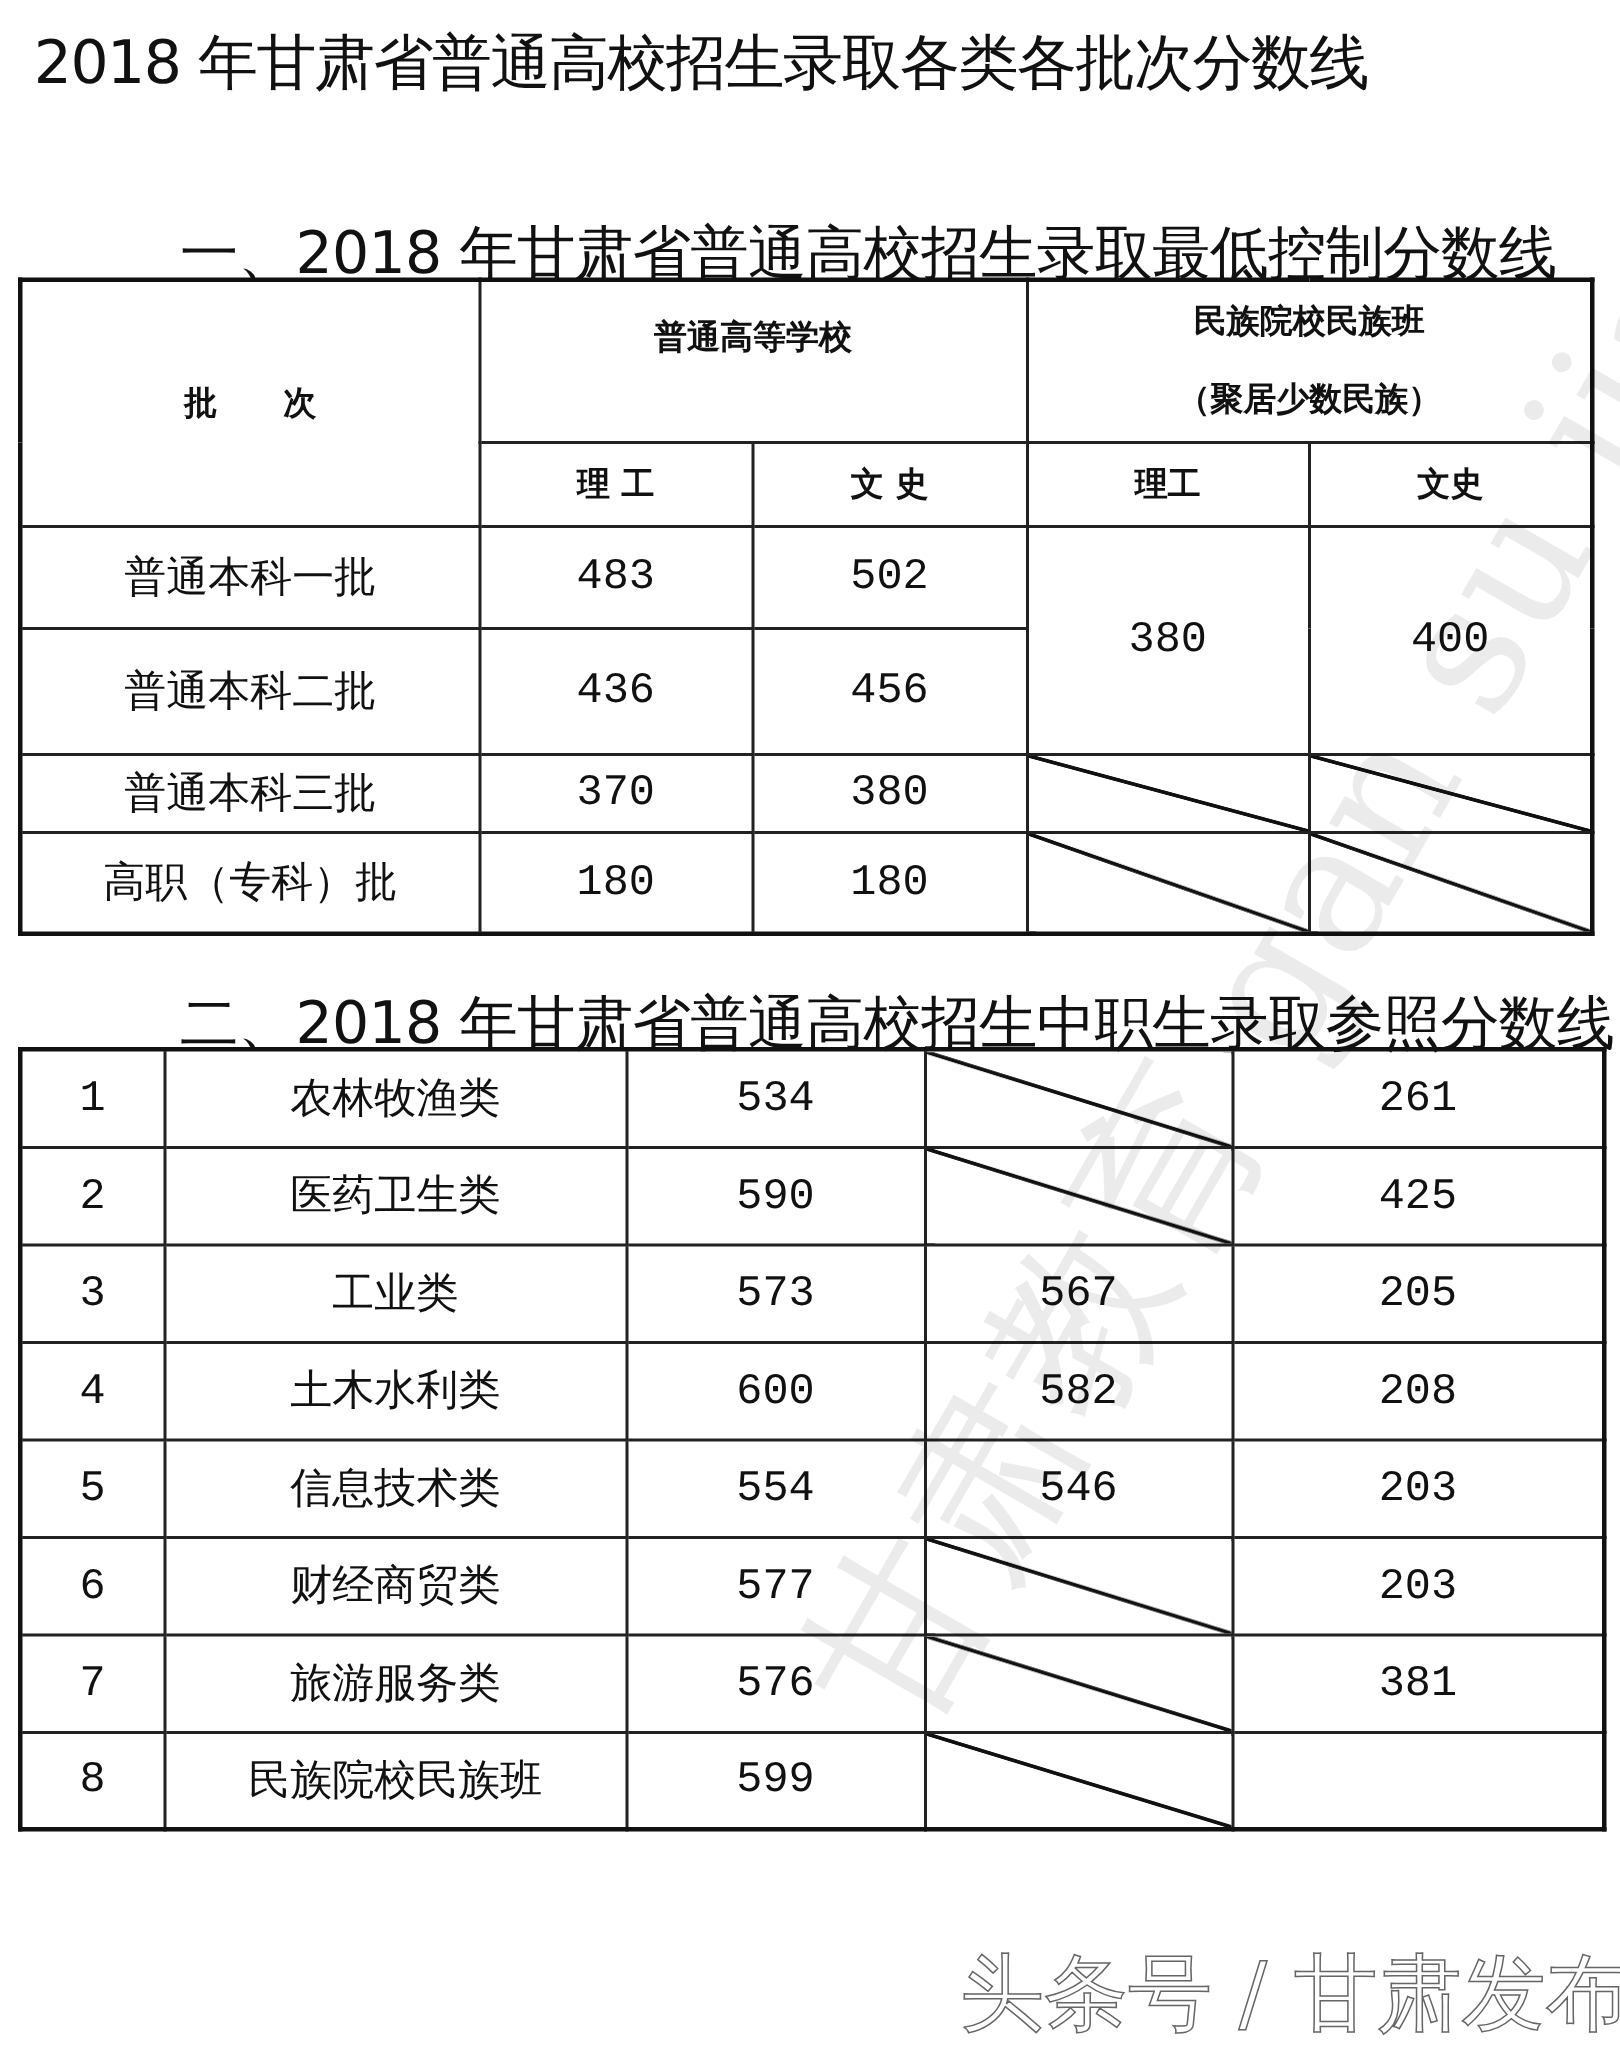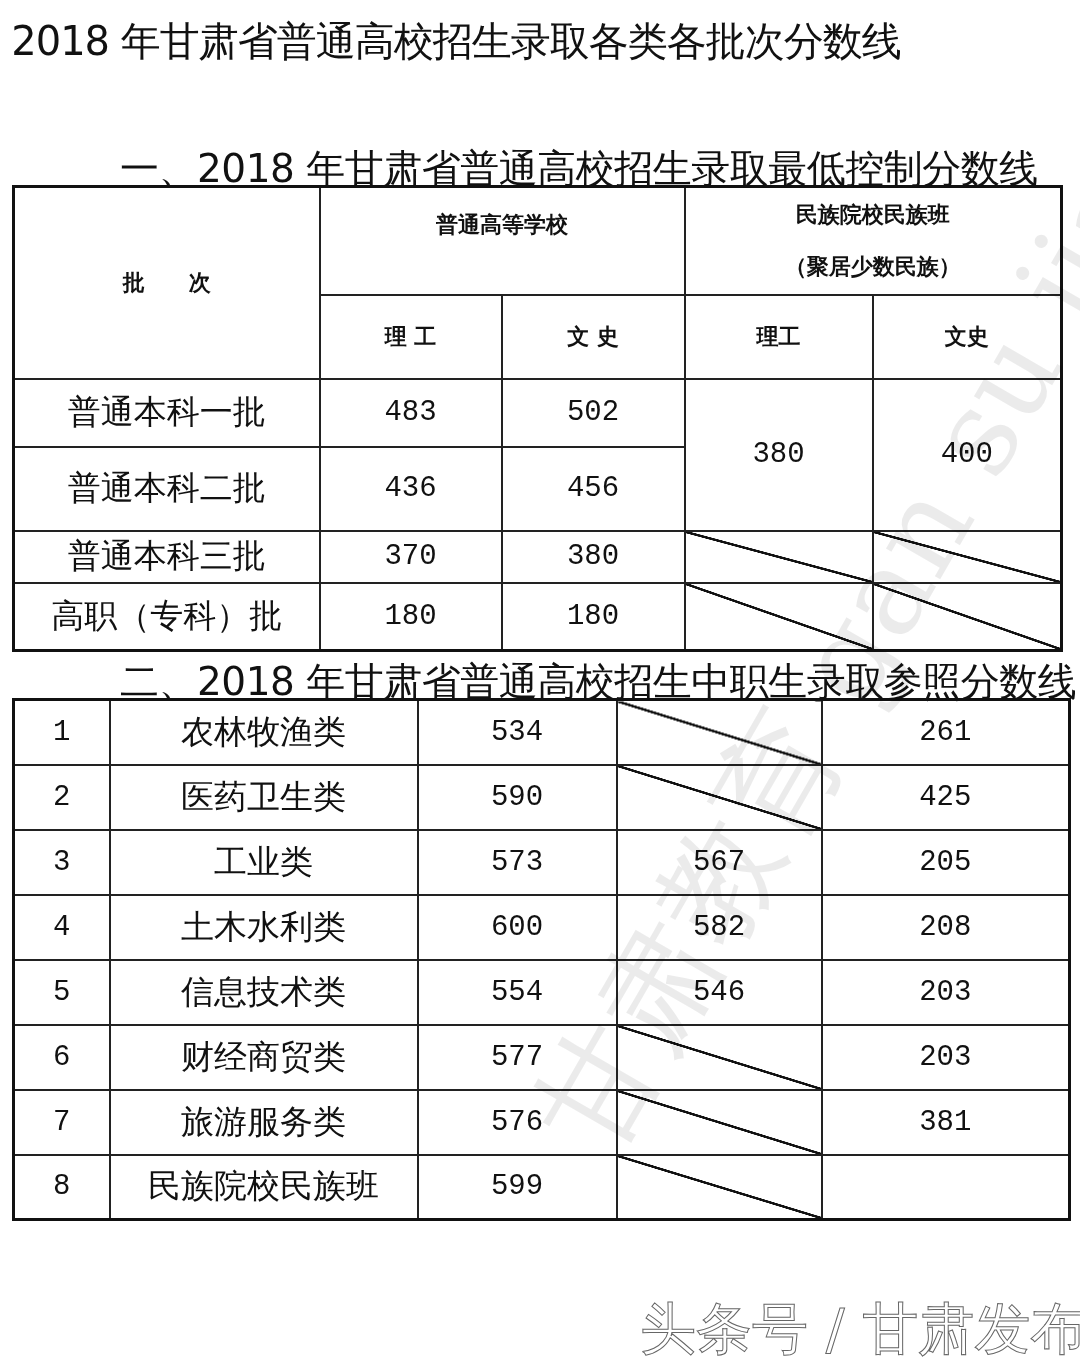--- a/index.html
+++ b/index.html
@@ -1,23 +1,23 @@
 <!DOCTYPE html>
 <html><head>
 <meta charset="utf-8">
 <style>
   html,body{margin:0;padding:0;background:#fff;}
   body{width:1080px;height:1368px;position:relative;overflow:hidden;font-family:"DejaVu Sans","Liberation Sans",sans-serif;color:#111;}
-  .title{position:absolute;top:14px;left:0;width:912px;text-align:center;font-size:40px;letter-spacing:-1px;}
+  .title{position:absolute;top:14px;left:0;width:912px;text-align:right;font-size:40px;letter-spacing:-1px;}
   .sub{position:absolute;left:120px;font-size:39px;font-weight:normal;letter-spacing:-0.5px;}
   table{position:absolute;border-collapse:collapse;table-layout:fixed;background:transparent;}
   td,th{border:2px solid #222;text-align:center;vertical-align:middle;padding:0;position:relative;}
   th{font-weight:bold;font-size:22px;}
   td{font-size:29px;font-family:Liberation Mono, monospace;}
-  td.lbl{font-family:Liberation Mono, monospace;font-size:33px;}
+  td.lbl{font-family:Liberation Mono, monospace;font-size:28px;}
   .t1{top:185px;left:12px;width:1048px;border:3px solid #111;}
   .t2{top:698px;left:12px;width:1056px;border:3px solid #111;}
   .na{background:linear-gradient(to top right,transparent calc(50% - 1.5px),#111 calc(50% - 1px),#111 calc(50% + 1px),transparent calc(50% + 1.5px));}
   .na.t2na{background:linear-gradient(to bottom left,transparent calc(50% - 1.5px),#111 calc(50% - 1px),#111 calc(50% + 1px),transparent calc(50% + 1.5px));}
   .wm{position:absolute;left:230px;top:470px;font-size:120px;color:rgba(0,0,0,0.08);transform:rotate(-60deg);white-space:nowrap;font-family:"DejaVu Serif",serif;pointer-events:none;}
   .wm2{position:absolute;left:640px;top:1292px;font-size:56px;color:rgba(255,255,255,0.85);-webkit-text-stroke:1px #666;white-space:nowrap;}
 </style>
 </head>
 <body>
 
@@ -32,21 +32,21 @@
       <col style="width:183px">
       <col style="width:188px">
       <col style="width:189px">
     </colgroup>
   <tbody>
       <tr style="height:108px">
     <th rowspan="2">批　　次</th>
     <th colspan="2" style="vertical-align:top;padding-top:22px">普通高等学校</th>
     <th colspan="2" style="line-height:52px"><span>民族院校民族班</span><br><span>（聚居少数民族）</span></th>
   </tr>
-  <tr style="height:84px">
+  <tr style="height:56px">
     <th>理 工</th>
     <th>文 史</th>
     <th>理工</th>
     <th>文史</th>
   </tr>
   <tr style="height:68px">
     <td class="lbl">普通本科一批</td>
     <td>483</td>
     <td>502</td>
     <td rowspan="2">380</td>

